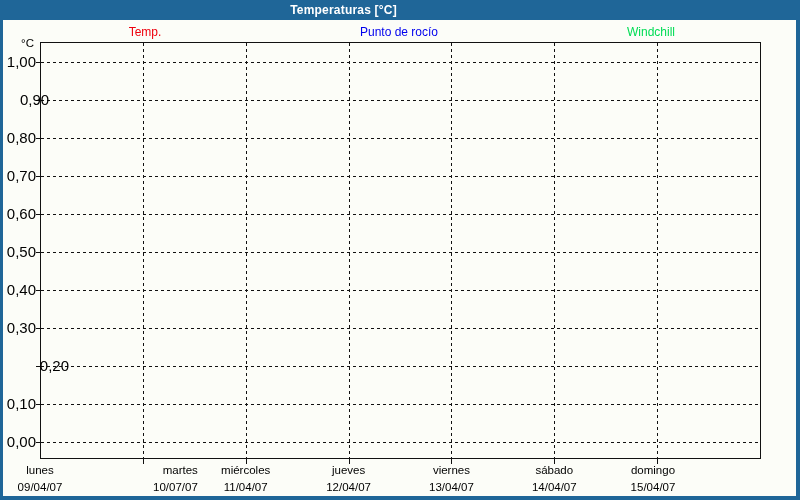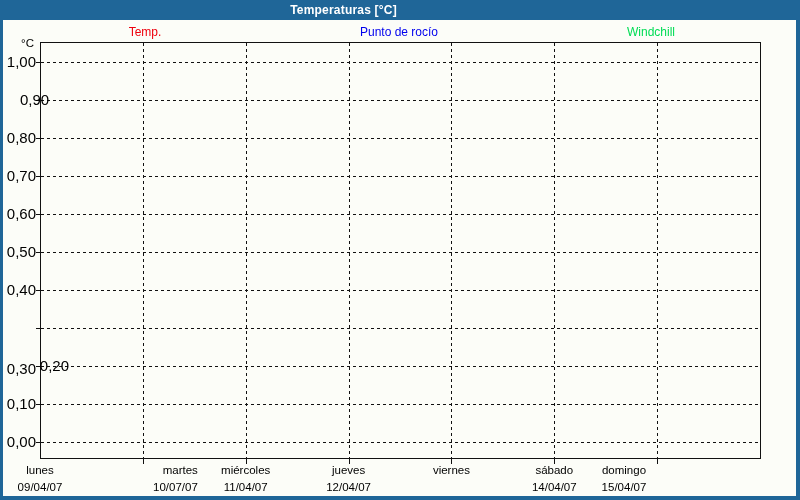--- a/index.html
+++ b/index.html
@@ -94,21 +94,21 @@
       <div class="ytick" style="top: 214px;"></div>
       <div class="ylab" style="top: 207px;">0,60</div>
       <div class="hgrid" style="top: 252px;"></div>
       <div class="ytick" style="top: 252px;"></div>
       <div class="ylab" style="top: 245px; text-align: right;">0,50</div>
       <div class="hgrid" style="top: 290px;"></div>
       <div class="ytick" style="top: 290px;"></div>
       <div class="ylab" style="top: 283px;">0,40</div>
       <div class="hgrid" style="top: 328px;"></div>
       <div class="ytick" style="top: 328px;"></div>
-      <div class="ylab" style="top: 321px; margin-top: 41px;">0,30</div>
+      <div class="ylab" style="top: 321px;">0,30</div>
       <div class="hgrid" style="top: 366px;"></div>
       <div class="ytick" style="top: 366px;"></div>
       <div class="ylab" style="top: 359px; margin-left: 33px;">0,20</div>
       <div class="hgrid" style="top: 404px;"></div>
       <div class="ytick" style="top: 404px;"></div>
       <div class="ylab" style="top: 397px;">0,10</div>
       <div class="hgrid" style="top: 442px;"></div>
       <div class="ytick" style="top: 442px;"></div>
       <div class="ylab" style="top: 435px;">0,00</div>
       <div class="vgrid" style="left: 143px;"></div>
@@ -134,24 +134,25 @@
       <div class="xlab" style="left: 190.714px;">
         <div>miércoles</div>
         <div>11/04/07</div>
       </div>
       <div class="xlab" style="left: 293.571px;">
         <div>jueves</div>
         <div>12/04/07</div>
       </div>
       <div class="xlab" style="left: 396.429px;">
         <div>viernes</div>
+        <div>13/04/07</div>
       </div>
       <div class="xlab" style="left: 499.286px;">
         <div>sábado</div>
         <div>14/04/07</div>
       </div>
-      <div class="xlab" style="left: 569px;">
+      <div class="xlab" style="left: 598px;">
         <div>domingo</div>
         <div>15/04/07</div>
       </div>
     </div>
 
 </div>
 
 </body></html>

